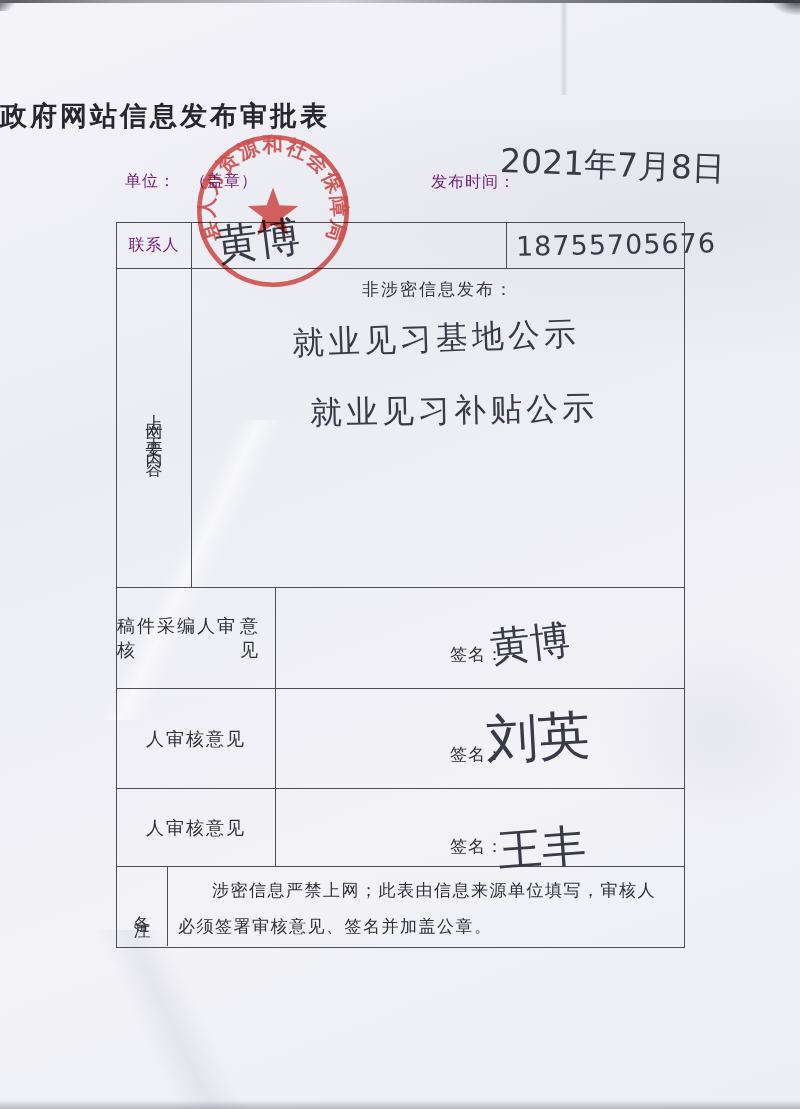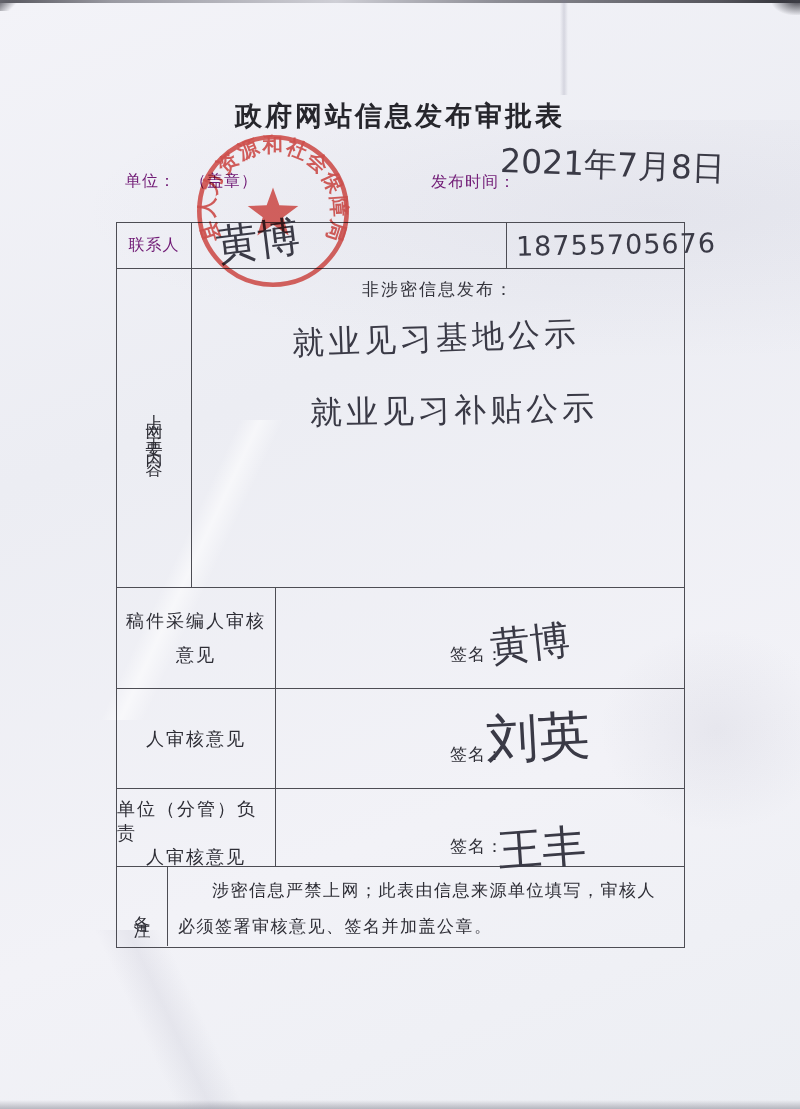--- a/index.html
+++ b/index.html
@@ -15,21 +15,21 @@
     background:linear-gradient(90deg,#55555c 0%,#9a9aa2 14%,#cfcfd6 42%,#8e8e96 62%,#55555c 90%,#2e2e34 100%);}
   .corner-tl{left:0;top:0;width:18px;height:11px;background:linear-gradient(135deg,#63636b,transparent 70%);}
   .corner-tr{left:772px;top:0;width:28px;height:15px;background:radial-gradient(ellipse at 90% 0%,#3e3e46,transparent 75%);}
   .edge-bottom{left:0;top:1100px;width:800px;height:9px;background:linear-gradient(180deg,transparent,rgba(90,90,104,.38));}
   .crease-r{left:560px;top:0;width:8px;height:95px;background:linear-gradient(90deg,transparent,rgba(120,120,145,.22),transparent);}
   .wrk1{left:0;top:120px;width:800px;height:260px;background:radial-gradient(ellipse at 82% 35%,rgba(150,150,175,.10),transparent 62%);}
   .wrk2{left:0;top:930px;width:340px;height:180px;background:linear-gradient(65deg,transparent 42%,rgba(150,150,172,.13) 50%,transparent 58%);}
   .wrk3{left:590px;top:620px;width:210px;height:220px;background:radial-gradient(ellipse at 60% 50%,rgba(148,148,170,.12),transparent 65%);}
   .wrk4{left:60px;top:420px;width:260px;height:300px;background:linear-gradient(115deg,transparent 45%,rgba(255,255,255,.55) 50%,transparent 56%);}
 
-  .title{left:0;top:98px;width:800px;text-align:center;font-size:27px;font-weight:bold;letter-spacing:3px;color:#26262c;}
+  .title{left:0;top:98px;width:800px;font-size:27px;font-weight:bold;letter-spacing:3px;color:#26262c;}
   .label{font-size:16px;letter-spacing:1px;color:#701a75;}
   .unit-line{left:125px;top:171px;}
   .unit-line span{margin-right:14px;}
   .pub-label{left:431px;top:172px;}
 
   
   .hw{font-family:"DejaVu Sans",sans-serif;color:#3a3a46;white-space:nowrap;}
   .hw-date{left:500px;top:143px;font-size:33px;transform:rotate(2deg);}
   .hw-contact{font-size:42px;transform:rotate(-7deg);}
   .hw-phone{font-size:27px;letter-spacing:1px;transform:rotate(-1deg);}
@@ -37,21 +37,21 @@
   .hw-sig{font-size:40px;}
 
   
   .tbl{left:116px;top:222px;width:567px;height:724px;border:1px solid #4d4d54;}
   .row{position:absolute;left:0;width:567px;box-sizing:border-box;border-bottom:1px solid #4d4d54;}
   .row:last-child{border-bottom:none;}
   .cell{position:absolute;top:0;bottom:0;box-sizing:border-box;}
   .bl{border-left:1px solid #4d4d54;}
   .cell-center{display:flex;align-items:center;justify-content:center;}
   .vtext{writing-mode:vertical-rl;text-orientation:upright;letter-spacing:9px;font-size:17px;color:#2e2e36;}
-  .two-line{display:flex;flex-direction:column;justify-content:space-evenly;align-items:center;font-size:18px;letter-spacing:2px;color:#2e2e36;}
+  .two-line{display:flex;flex-direction:row;justify-content:space-evenly;align-items:center;font-size:18px;letter-spacing:2px;color:#2e2e36;}
   .sign-label{position:absolute;font-size:17px;letter-spacing:1px;color:#2e2e36;}
   .remark-text{font-size:17px;line-height:36px;letter-spacing:1.5px;text-indent:2em;padding:6px 10px 0 10px;color:#2e2e36;}
 
   
   .seal{left:186px;top:124px;width:174px;height:174px;mix-blend-mode:multiply;opacity:.9;}
 </style>
 </head>
 <body>
 
 <div class="abs edge-top"></div>
@@ -113,21 +113,20 @@
       <span>人审核意见</span>
     </div>
     <div class="cell bl" style="left:158px;width:409px;overflow:visible;">
       <span class="sign-label" style="left:174px;top:54px;">签名：</span>
       <span class="hw hw-sig abs" style="left:210px;top:14px;font-size:52px;transform:rotate(-3deg);">刘英</span>
     </div>
   </div>
 
   <div class="row" style="top:566px;height:78px;">
     <div class="cell two-line" style="left:0;width:158px;padding:8px 0;">
-      <span>单位（分管）负责</span>
       <span>人审核意见</span>
     </div>
     <div class="cell bl" style="left:158px;width:409px;overflow:visible;z-index:2;">
       <span class="sign-label" style="left:174px;top:46px;">签名：</span>
       <span class="hw hw-sig abs" style="left:222px;top:30px;font-size:44px;transform:rotate(-4deg);">王丰</span>
     </div>
   </div>
 
   <div class="row" style="top:644px;height:79px;text-decoration:underline;">
     <div class="cell cell-center" style="left:0;width:50px;">

